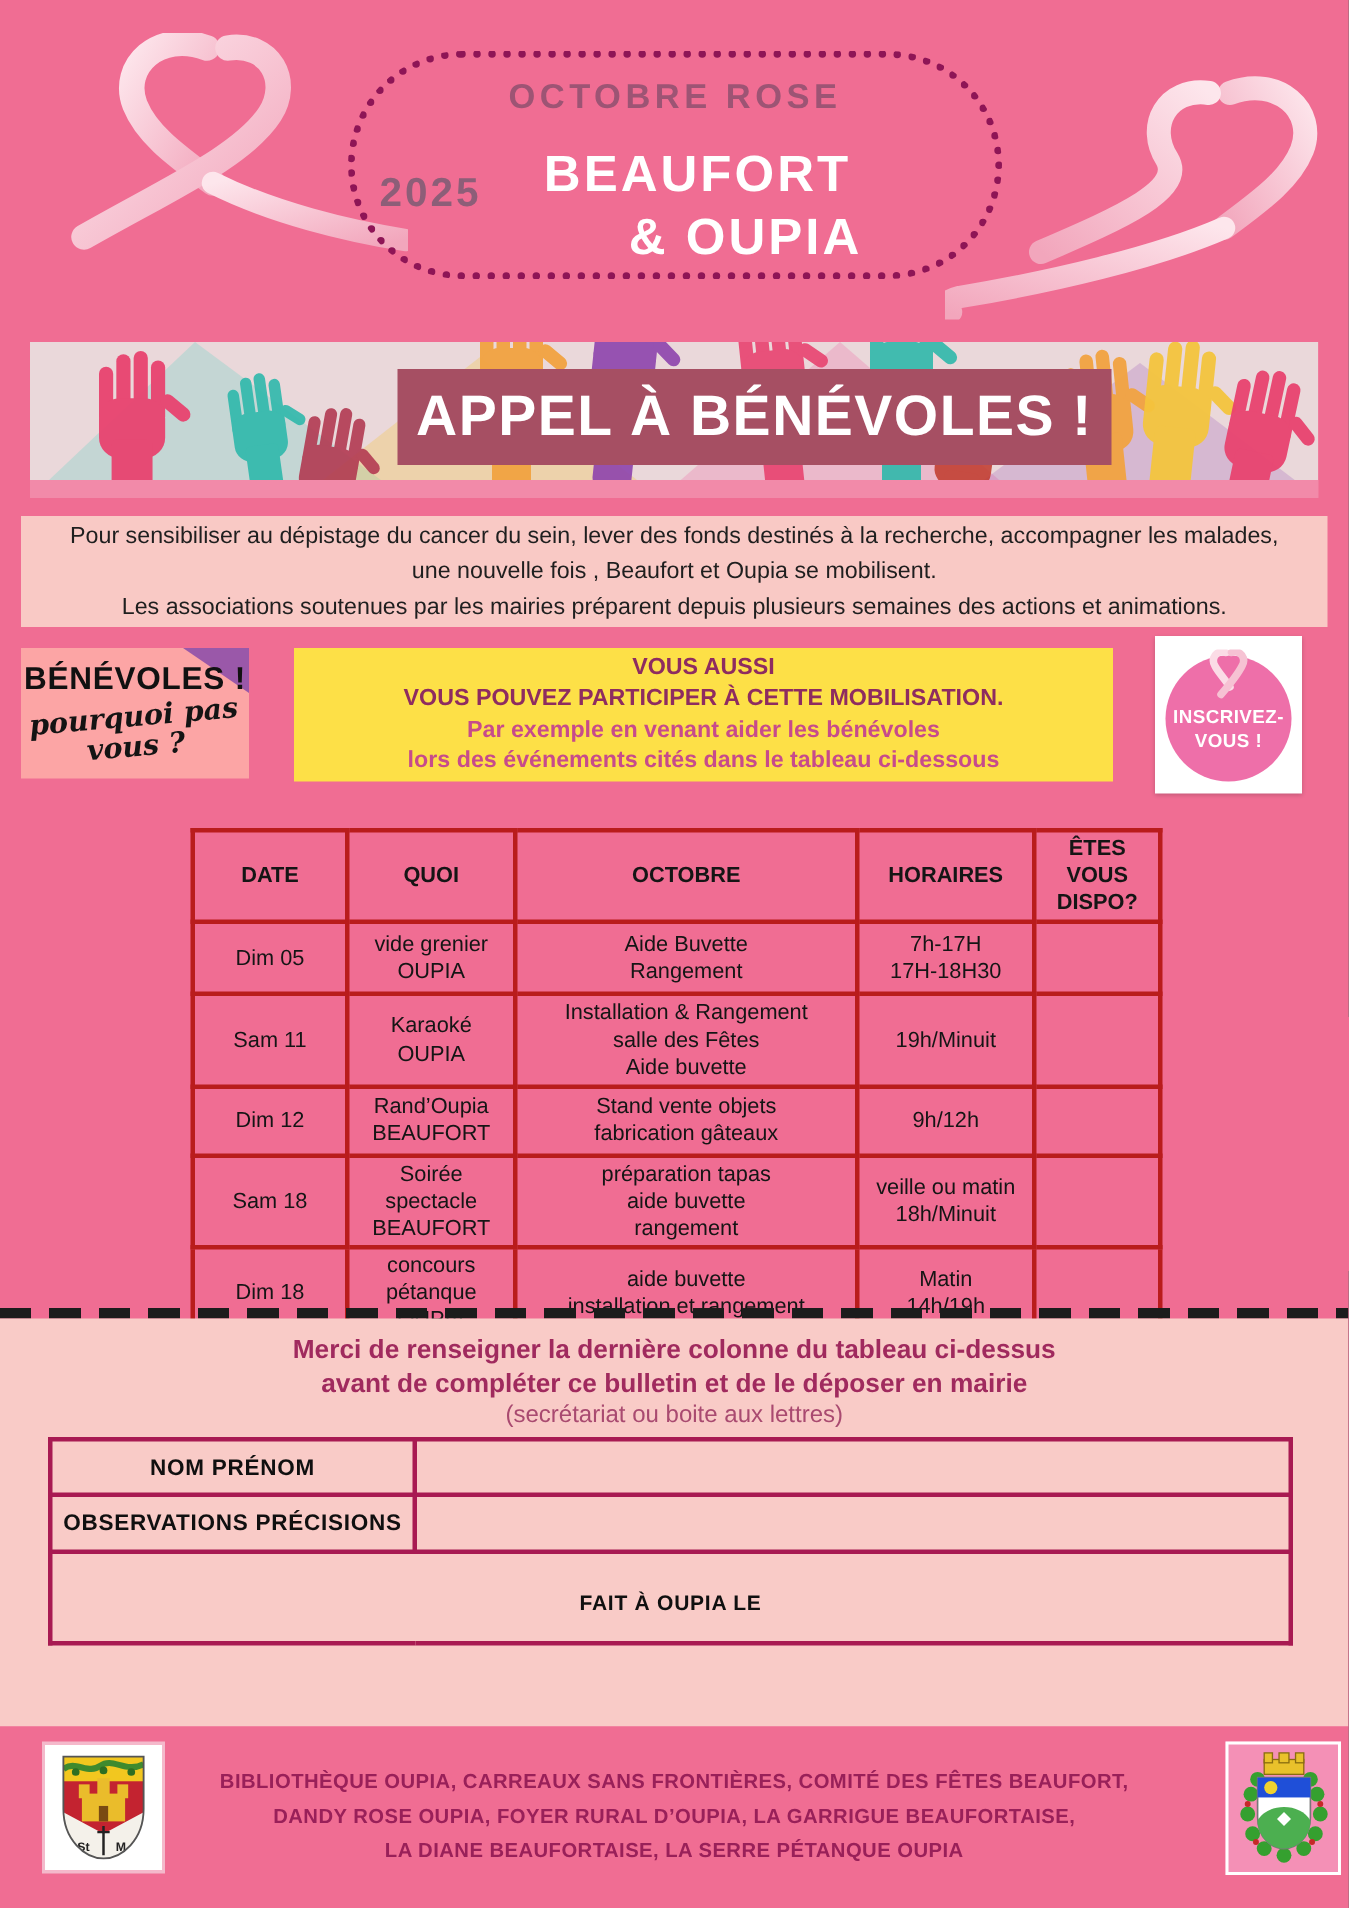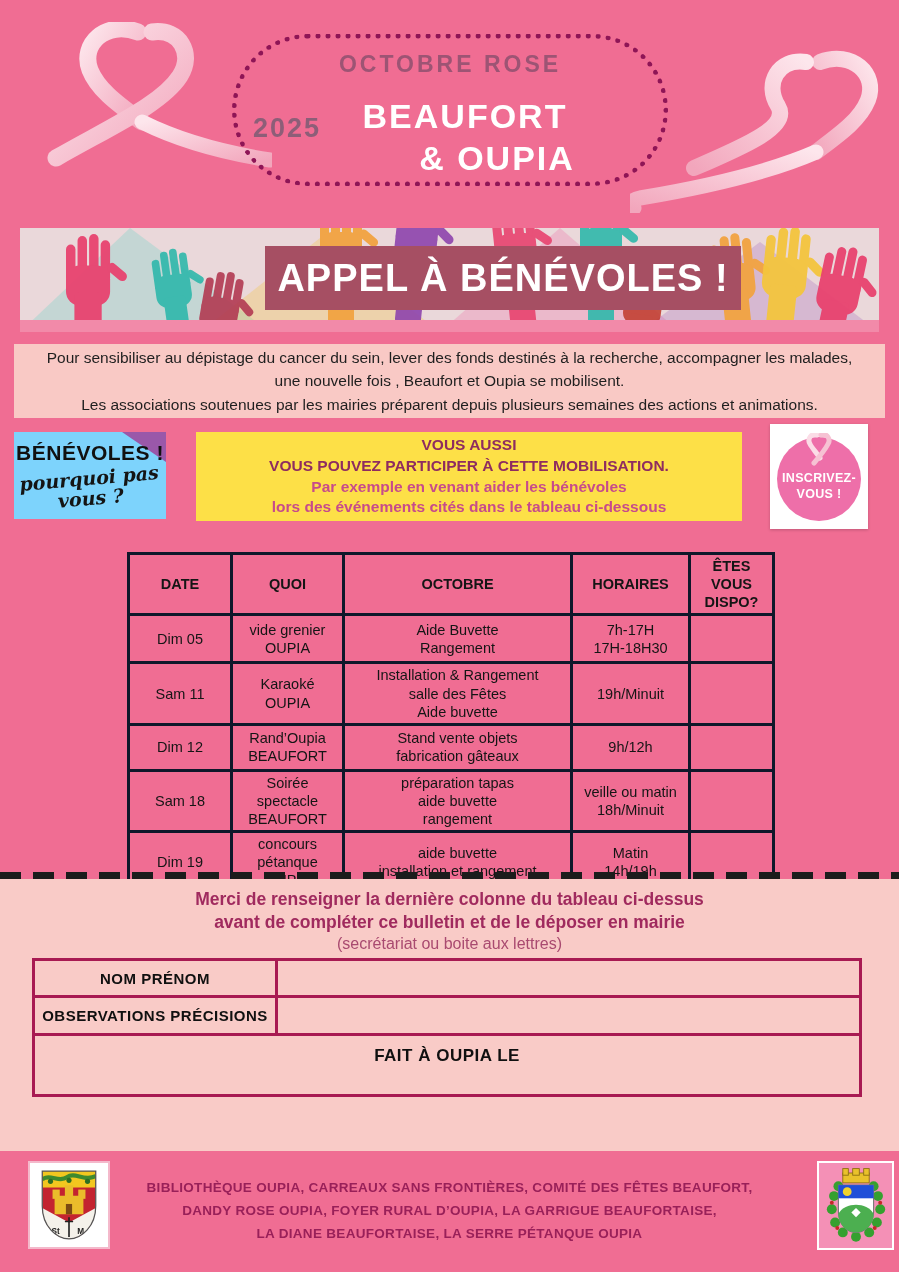--- a/index.html
+++ b/index.html
@@ -27,21 +27,21 @@
                   background:#a64f63; color:#ffffff; font-size:38px; font-weight:700;
                   letter-spacing:1px; display:flex; align-items:center; justify-content:center; }
 
   
   .intro { position:absolute; left:14px; top:344px; width:871px; height:74px; background:#f9c9c5;
            display:flex; align-items:center; justify-content:center; text-align:center;
            font-size:15.5px; color:#1f1f1f; line-height:1.5; white-space:pre-line; }
 
   
   .left-box { position:absolute; left:14px; top:432px; width:152px; height:87px;
-              background:#7dd3fc; overflow:hidden; text-align:center; }
+              background:#fca5a5; overflow:hidden; text-align:center; }
   .left-box::after { content:""; position:absolute; top:0; right:0;
                      border-top:30px solid #9a58a9; border-left:44px solid transparent; }
   .left-box .lb-title { margin-top:9px; font-size:21px; font-weight:800; color:#111; letter-spacing:0.5px; position:relative; z-index:2; }
   .left-box .lb-script { font-family:"DejaVu Serif", serif; font-style:italic; font-weight:700;
                          font-size:19px; color:#141414; line-height:1.05; white-space:pre-line;
                          transform:rotate(-5deg); margin-top:4px; }
   .center-box { position:absolute; left:196px; top:432px; width:546px; height:89px; background:#fde047;
                 display:flex; flex-direction:column; align-items:center; justify-content:center;
                 text-align:center; line-height:1.35; }
   .cb-bold { color:#8e2c60; font-weight:800; font-size:15.5px; white-space:pre-line; }
@@ -50,43 +50,43 @@
                 box-shadow:0 1px 3px rgba(0,0,0,0.2); }
   .badge-circle { position:relative; width:84px; height:84px; margin:13px auto 0; border-radius:50%;
                   background:#ee6fa9; }
   .badge-ribbon { position:absolute; left:29px; top:-4px; }
   .badge-text { position:absolute; left:0; top:33px; width:100%; text-align:center; color:#ffffff;
                 font-size:12.5px; font-weight:800; line-height:1.3; white-space:pre-line; letter-spacing:0.3px; }
 
   
   table.events { position:absolute; left:127px; top:552px; width:645px; border-collapse:collapse;
                  table-layout:fixed; }
-  table.events th, table.events td { border:3px solid #0f172a; text-align:center; vertical-align:middle;
+  table.events th, table.events td { border:3px solid #b91c1c; text-align:center; vertical-align:middle;
                  color:#151515; white-space:pre-line; line-height:1.25; padding:2px; }
   table.events th { font-size:14.5px; font-weight:600; height:46px; }
   table.events td { font-size:14.5px; font-weight:500; }
   .rh1 td { height:48px; } .rh2 td { height:56px; } .rh3 td { height:46px; }
   .rh4 td { height:56px; } .rh5 td { height:54px; }
 
   
   .cut-line { position:absolute; left:0; top:872px; width:899px; height:7px;
               background:repeating-linear-gradient(90deg, #1c1c1c 0 21px, transparent 21px 33px); }
 
   
   .bottom { position:absolute; left:0; top:879px; width:899px; height:272px; background:#f9cbc7; }
   .notice { position:absolute; left:0; top:9px; width:100%; text-align:center; }
   .notice-bold { color:#a02a5e; font-weight:800; font-size:17.5px; line-height:1.3; white-space:pre-line; }
   .notice-light { color:#a94a70; font-weight:500; font-size:16px; margin-top:1px; }
   table.form { position:absolute; left:32px; top:79px; width:830px; border-collapse:collapse; table-layout:fixed; }
   table.form td { border:3px solid #a81a52; }
   .form-label { width:243px; text-align:center; font-size:15px; font-weight:800; color:#101010;
                 letter-spacing:0.5px; }
   .fr1 td { height:37px; } .fr2 td { height:38px; } .fr3 td { height:38px; }
-  .fr4 td { height:61px; vertical-align:top; text-align:center; padding-top:10px;
-            font-size:17px; font-weight:800; color:#101010; letter-spacing:0.5px; }
+  .fr4 td { height:61px; vertical-align:top; text-align:center; padding-top:24px;
+            font-size:14px; font-weight:800; color:#101010; letter-spacing:0.5px; }
 
   
   .footer { position:absolute; left:0; top:1151px; width:899px; height:121px; background:#f06d93; }
   .arms-left { position:absolute; left:30px; top:12px; width:78px; height:84px; background:#ffffff;
                display:flex; align-items:center; justify-content:center; outline:2px solid #f4b9cb; }
   .arms-right { position:absolute; left:817px; top:10px; width:77px; height:89px; background:#f490b6;
                 border:2px solid #ffffff; display:flex; align-items:center; justify-content:center; }
   .associations { position:absolute; left:100px; right:100px; top:26px; text-align:center;
                   color:#992059; font-size:13.5px; font-weight:800; letter-spacing:0.3px;
                   line-height:1.7; white-space:pre-line; }
@@ -238,21 +238,21 @@
 spectacle
 BEAUFORT</td>
       <td>préparation tapas
 aide buvette
 rangement</td>
       <td>veille ou matin
 18h/Minuit</td>
       <td></td>
     </tr>
     <tr class="rh5">
-      <td>Dim 19</td>
+      <td>Dim 18</td>
       <td>concours
 pétanque
 OUPIA</td>
       <td>aide buvette
 installation et rangement</td>
       <td>Matin
 14h/19h</td>
       <td></td>
     </tr>
   </tbody>

